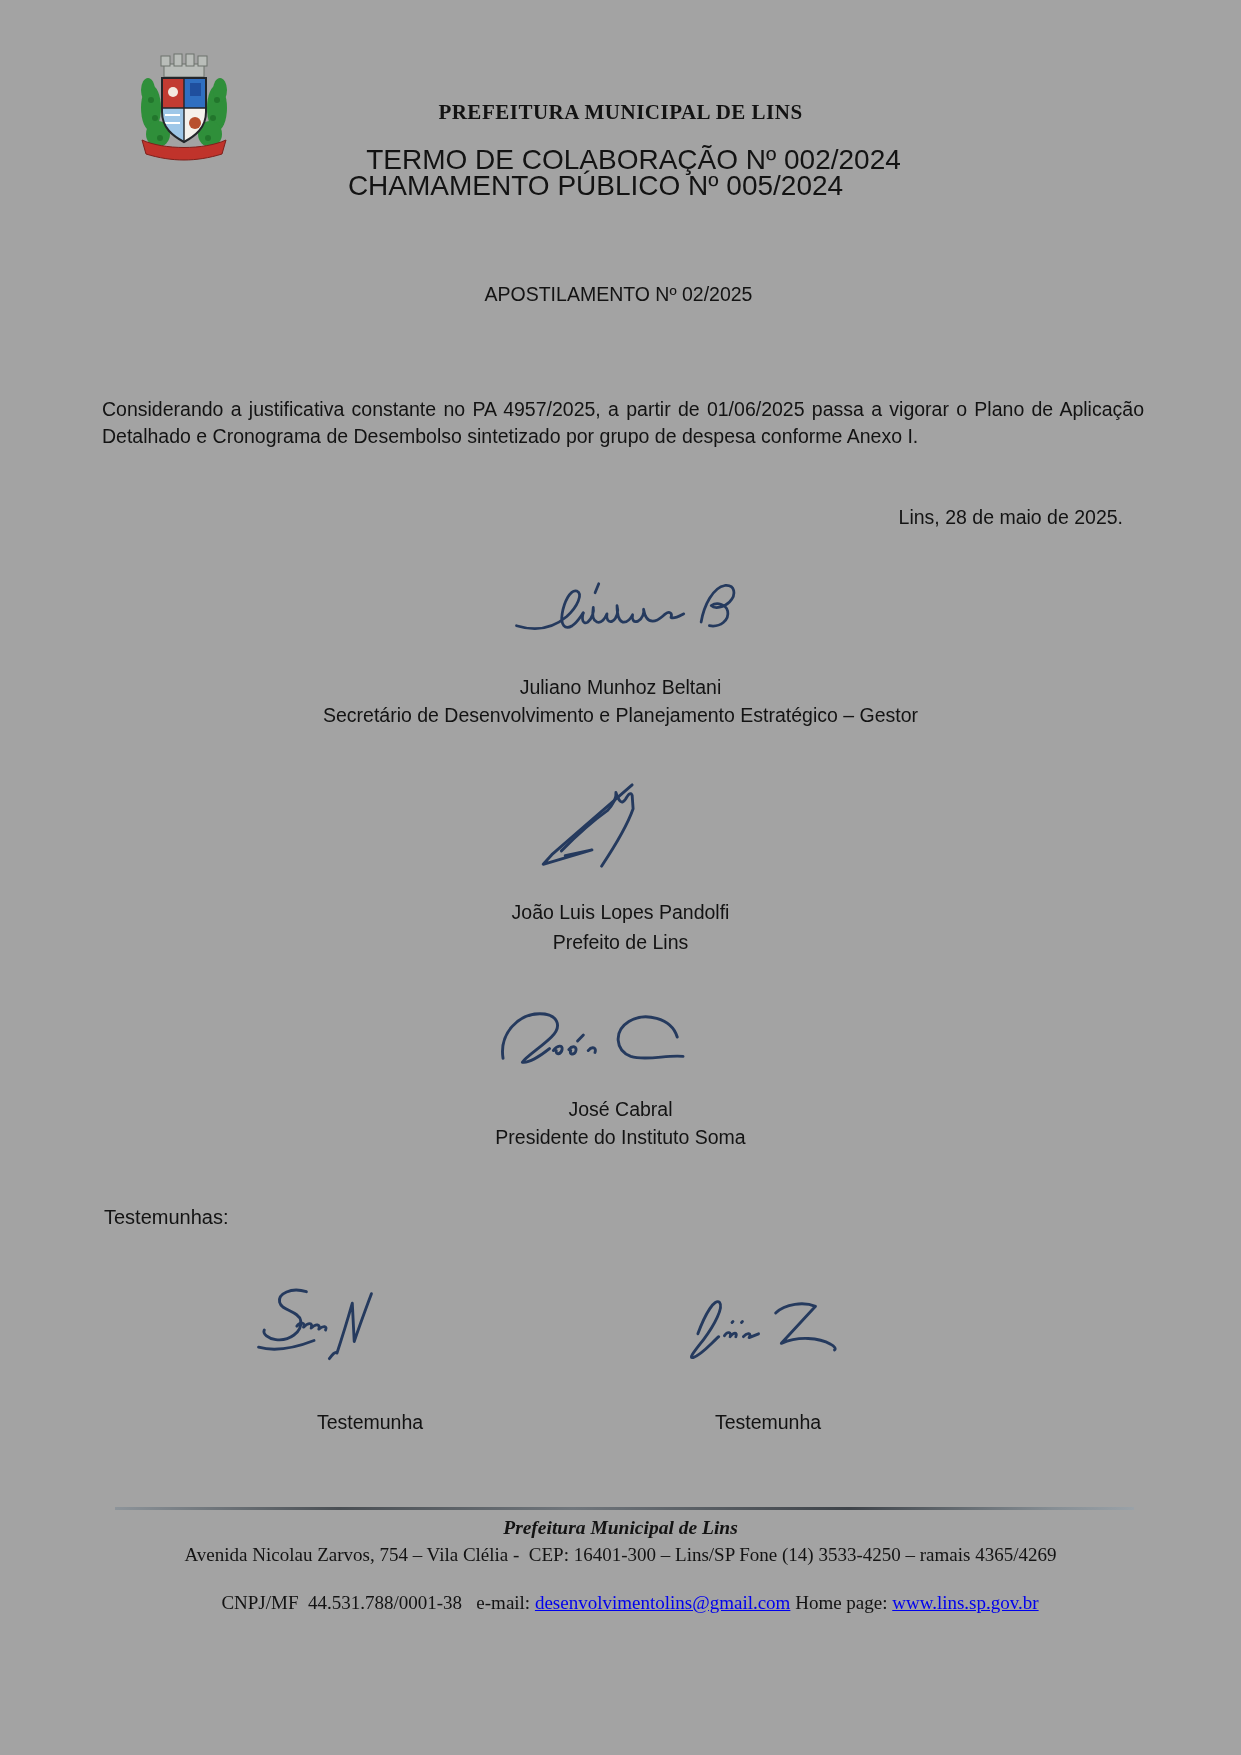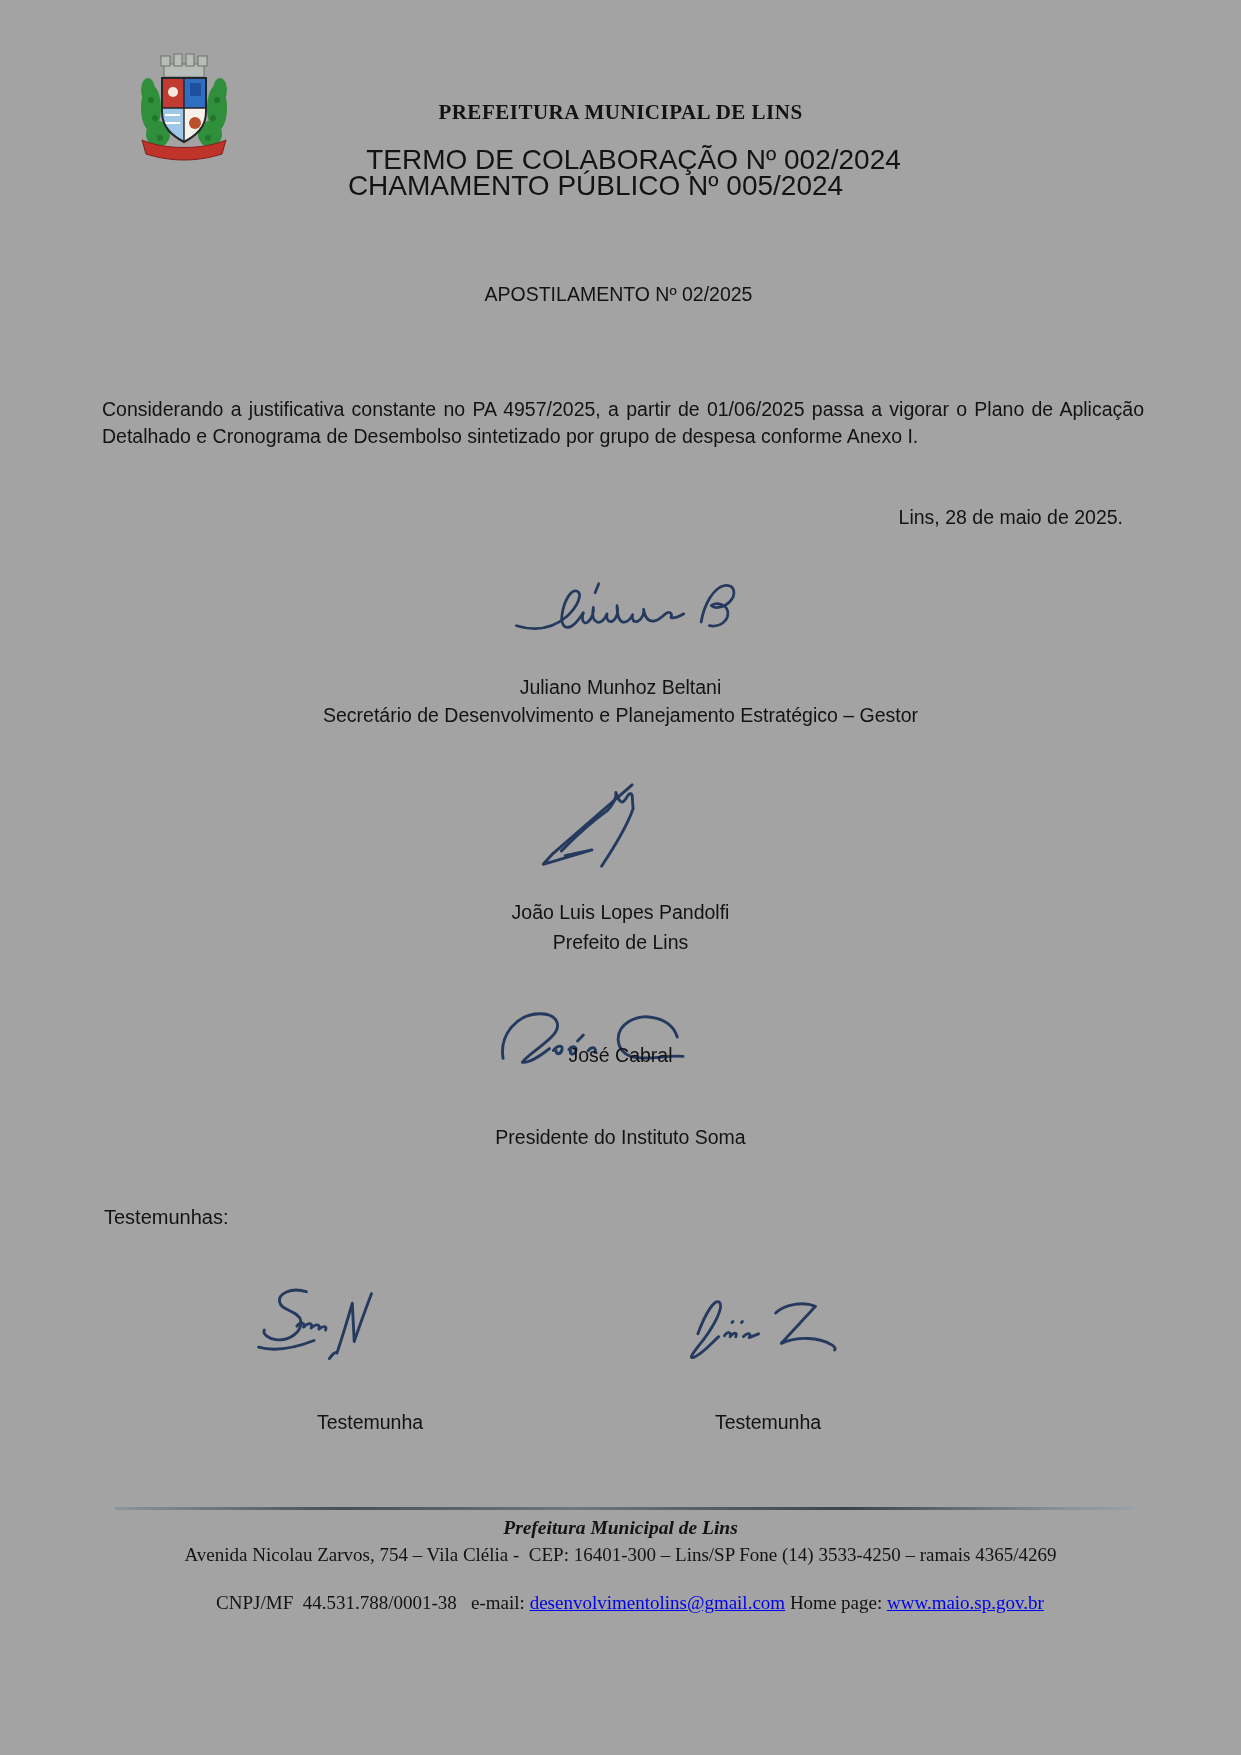--- a/index.html
+++ b/index.html
@@ -37,21 +37,21 @@
   .date-line { top:506px; right:118px; font-size:19.5px; }
 
   
   .sig-ink { stroke:#253a5e; fill:none; stroke-linecap:round; stroke-linejoin:round; }
   .sig1 { left:508px; top:580px; width:240px; height:64px; }
   .sig2 { left:540px; top:782px; width:125px; height:88px; }
   .sig3 { left:495px; top:1008px; width:198px; height:60px; }
   .name-line { font-size:19.5px; }
   .n1 { top:676px; } .r1 { top:704px; }
   .n2 { top:901px; } .r2 { top:931px; }
-  .n3 { top:1044px; } .r3 { top:1126px; }
+  .n3 { top:1098px; } .r3 { top:1126px; }
 
   
   .witness-heading { left:104px; top:1206px; font-size:20px; }
   .wsigA { left:256px; top:1286px; width:140px; height:88px; }
   .wsigB { left:676px; top:1294px; width:168px; height:74px; }
   .wcolA { left:140px; width:460px; text-align:center; }
   .wcolB { left:556px; width:424px; text-align:center; }
   .wname { top:1383px; font-size:19.5px; }
   .wrole { top:1411px; font-size:19.5px; }
 
@@ -179,16 +179,16 @@
     </g>
   </svg>
 
   <div class="abs wcolA wrole nowrap">Testemunha</div>
   <div class="abs wcolB wrole nowrap">Testemunha</div>
 
   <div class="abs footer-divider"></div>
   <div class="abs ctr footer-org">Prefeitura Municipal de Lins</div>
   <div class="abs ctr footer-line f-addr">Avenida Nicolau Zarvos, 754 – Vila Clélia -  CEP: 16401-300 – Lins/SP Fone (14) 3533-4250 – ramais 4365/4269</div>
   <div class="abs ctr footer-line f-cnpj">
-    <span>CNPJ/MF  44.531.788/0001-38   e-mail: </span><a href="#" id="email-link" style="color: rgb(0, 0, 238);">desenvolvimentolins@gmail.com</a><span> Home page: </span><a href="#" id="homepage-link" style="color: rgb(0, 0, 238);">www.maio.sp.gov.br</a>
+    <span>CNPJ/MF  44.531.788/0001-38   e-mail: </span><a href="#" id="email-link" style="color: rgb(0, 0, 238);">desenvolvimentolins@gmail.com</a><span> Home page: </span><a href="#" id="homepage-link" style="color: rgb(0, 0, 238);">www.lins.sp.gov.br</a>
   </div>
 
 </div>
 
 </body></html>

